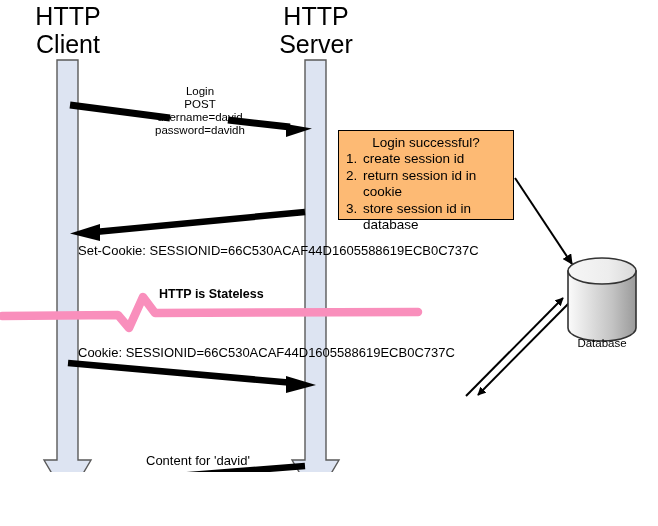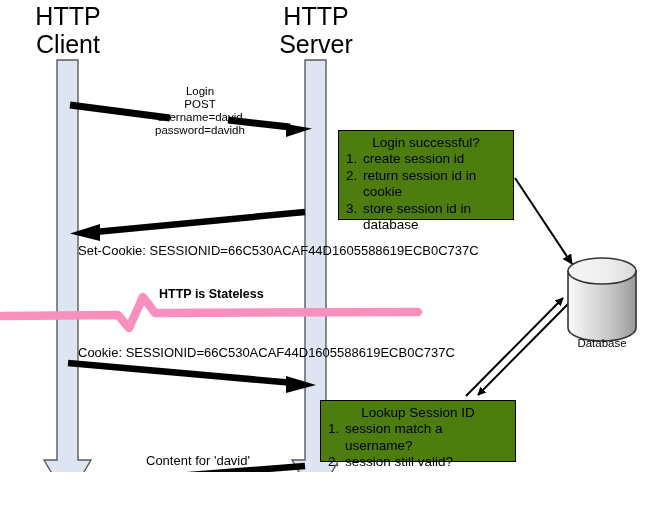--- a/index.html
+++ b/index.html
@@ -28,21 +28,21 @@
     position: absolute;
     text-align: center;
     font-size: 25px;
     line-height: 28px;
     color: #000000;
     white-space: pre-line;
     font-family: "Liberation Sans", sans-serif;
   }
   .proc-box {
     position: absolute;
-    background: #4d7c0f;
+    background: #fdba74;
     border: 1px solid #000000;
     box-sizing: border-box;
     font-size: 13.5px;
     color: #000000;
     font-family: "Liberation Sans", sans-serif;
   }
   .proc-title {
     text-align: center;
     display: block;
     padding-top: 4px;
@@ -201,24 +201,17 @@
 
   <div class="proc-box" style="left:338px; top:130px; width:176px; height:90px;">
     <span class="proc-title">Login successful?</span>
     <ol class="proc-list">
       <li>create session id</li>
       <li>return session id in cookie</li>
       <li>store session id in database</li>
     </ol>
   </div>
 
-  <div class="proc-box" style="left:320px; top:400px; width:196px; height:62px;">
-    <span class="proc-title">Lookup Session ID</span>
-    <ol class="proc-list">
-      <li>session match a username?</li>
-      <li>session still valid?</li>
-    </ol>
-  </div>
 
 
   <div class="db-label" style="left:542px; top:337px;">Database</div>
 
 </div>
 
 </body></html>

